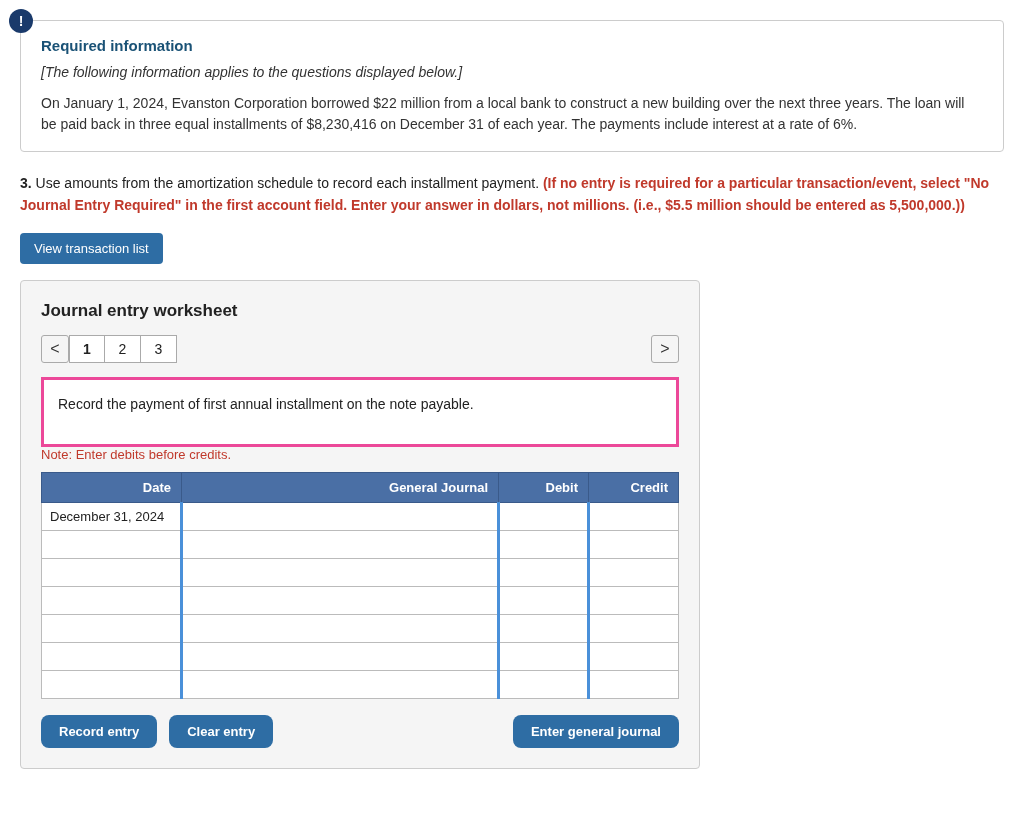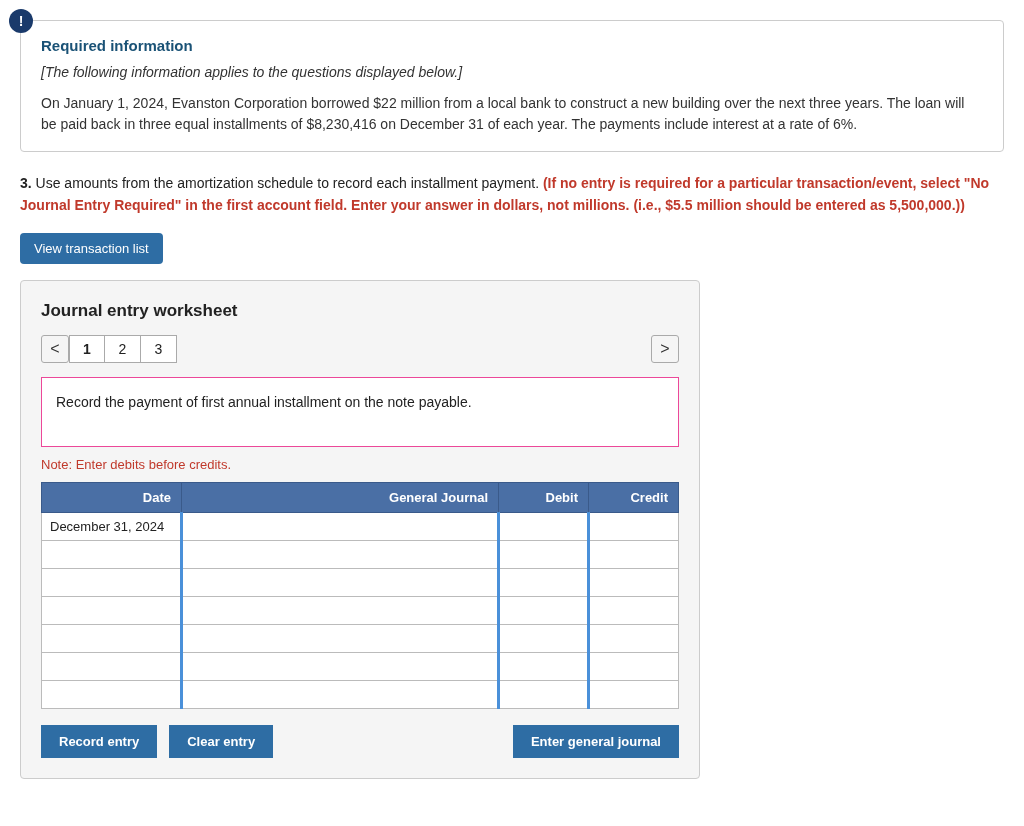--- a/index.html
+++ b/index.html
@@ -124,23 +124,22 @@
       background: #fff;
       font-weight: bold;
     }
     .tab-item:first-of-type {
       border-left: 1px solid #aaa;
     }
 
     
     .description-box {
       background: #fff;
-      border: 1px solid #ec4899;
+      border: 3px solid #ec4899;
       padding: 14px;
-      margin-bottom: 10px;
       min-height: 70px;
       font-size: 14px;
       line-height: 1.5;
     }
 
     
     .note-text {
       color: #c0392b;
       font-size: 13px;
       margin-bottom: 10px;
@@ -197,21 +196,21 @@
     .button-row {
       display: flex;
       gap: 12px;
       align-items: center;
     }
     .btn-action {
       background: #2e6da4;
       color: white;
       border: none;
       padding: 9px 18px;
-      border-radius: 0;
+      border-radius: 8px;
       cursor: pointer;
       font-size: 13px;
       font-weight: bold;
     }
     .btn-spacer {
       flex: 1;
     }
   </style>
 </head>
 <body>

